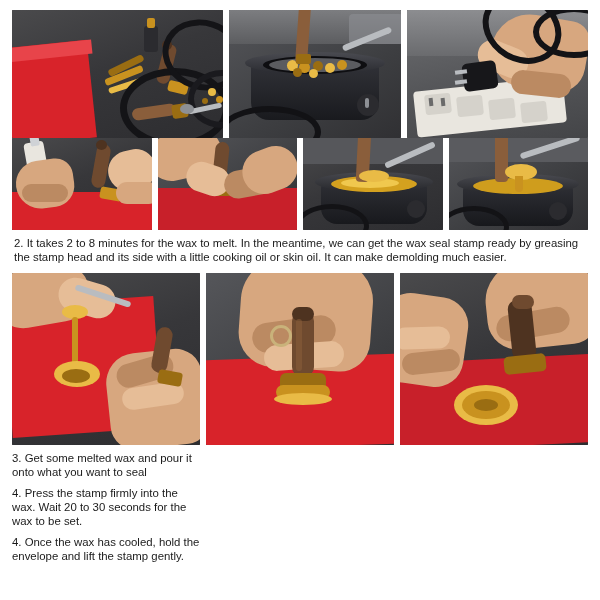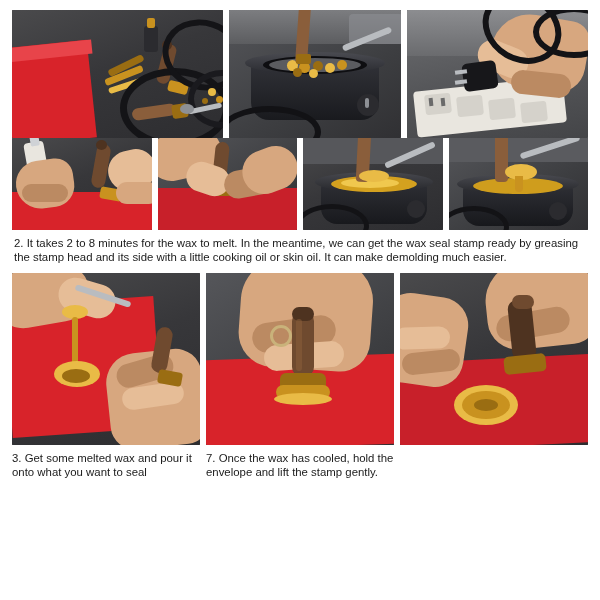--- a/index.html
+++ b/index.html
@@ -85,21 +85,21 @@
   .cap1 { margin:6px 2px 8px 2px; }
 
   .row2 { display:flex; gap:6px; height:92px; }
   .row2 .photo { width:139.5px; }
 
   .cap2 { margin:6px 2px 8px 2px; }
 
   .row3 { display:flex; gap:6px; height:172px; }
   .row3 .photo { width:188px; }
 
-  .cap3wrap { display:flex; gap:6px; margin-top:6px; }
+  .cap3wrap { display:flex; gap:6px; margin-top:6px;flex-direction:column; }
   .cap3wrap .caption { width:188px; }
 </style>
 </head>
 <body>
 
 <div class="page">
 
 
   <div class="row1">
 
@@ -329,16 +329,17 @@
       <div class="gold-d" style="left:104px; top:82px; width:42px; height:18px; border-radius:5px; transform:rotate(-6deg);"></div>
 
       <div class="gold-l" style="left:54px; top:112px; width:64px; height:40px; border-radius:50%;"></div>
       <div class="gold" style="left:62px; top:118px; width:48px; height:28px; border-radius:50%;"></div>
       <div class="gold-d" style="left:74px; top:126px; width:24px; height:12px; border-radius:50%;"></div>
     </div>
   </div>
 
   <div class="cap3wrap">
     <div class="caption">3. Get some melted wax and pour it onto what you want to seal</div>
-    <div class="caption">7. Once the wax has cooled, hold the envelope and lift the stamp gently.</div>
+    <div class="caption">4. Press the stamp firmly into the wax. Wait 20 to 30 seconds for the wax to be set.</div>
+    <div class="caption">4. Once the wax has cooled, hold the envelope and lift the stamp gently.</div>
   </div>
 
 </div>
 
 </body></html>

